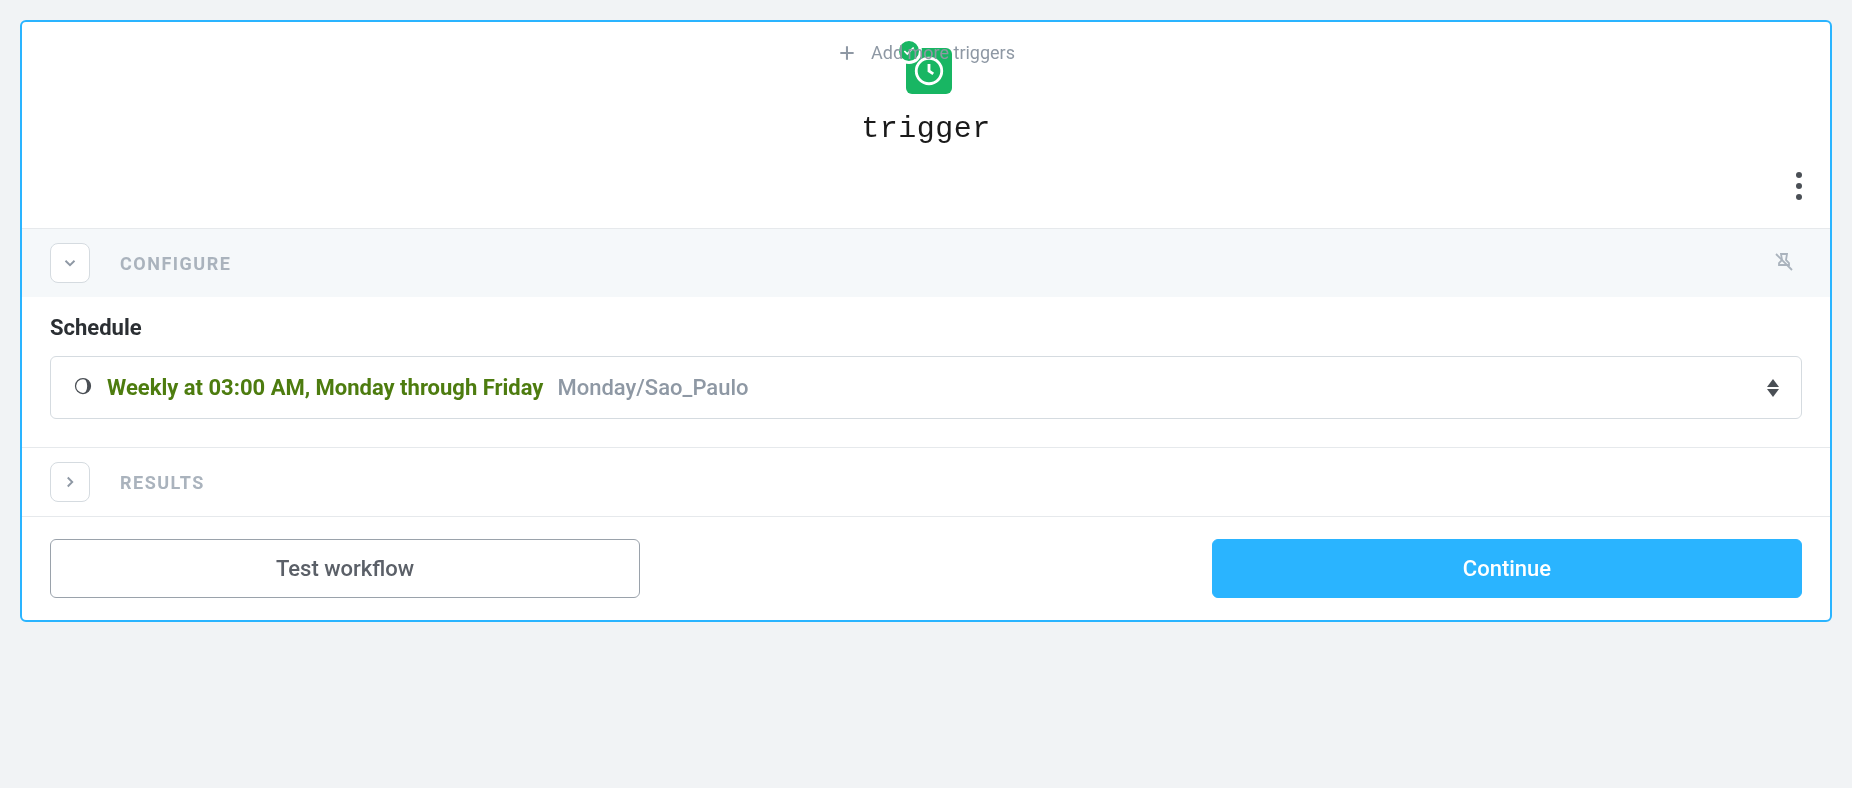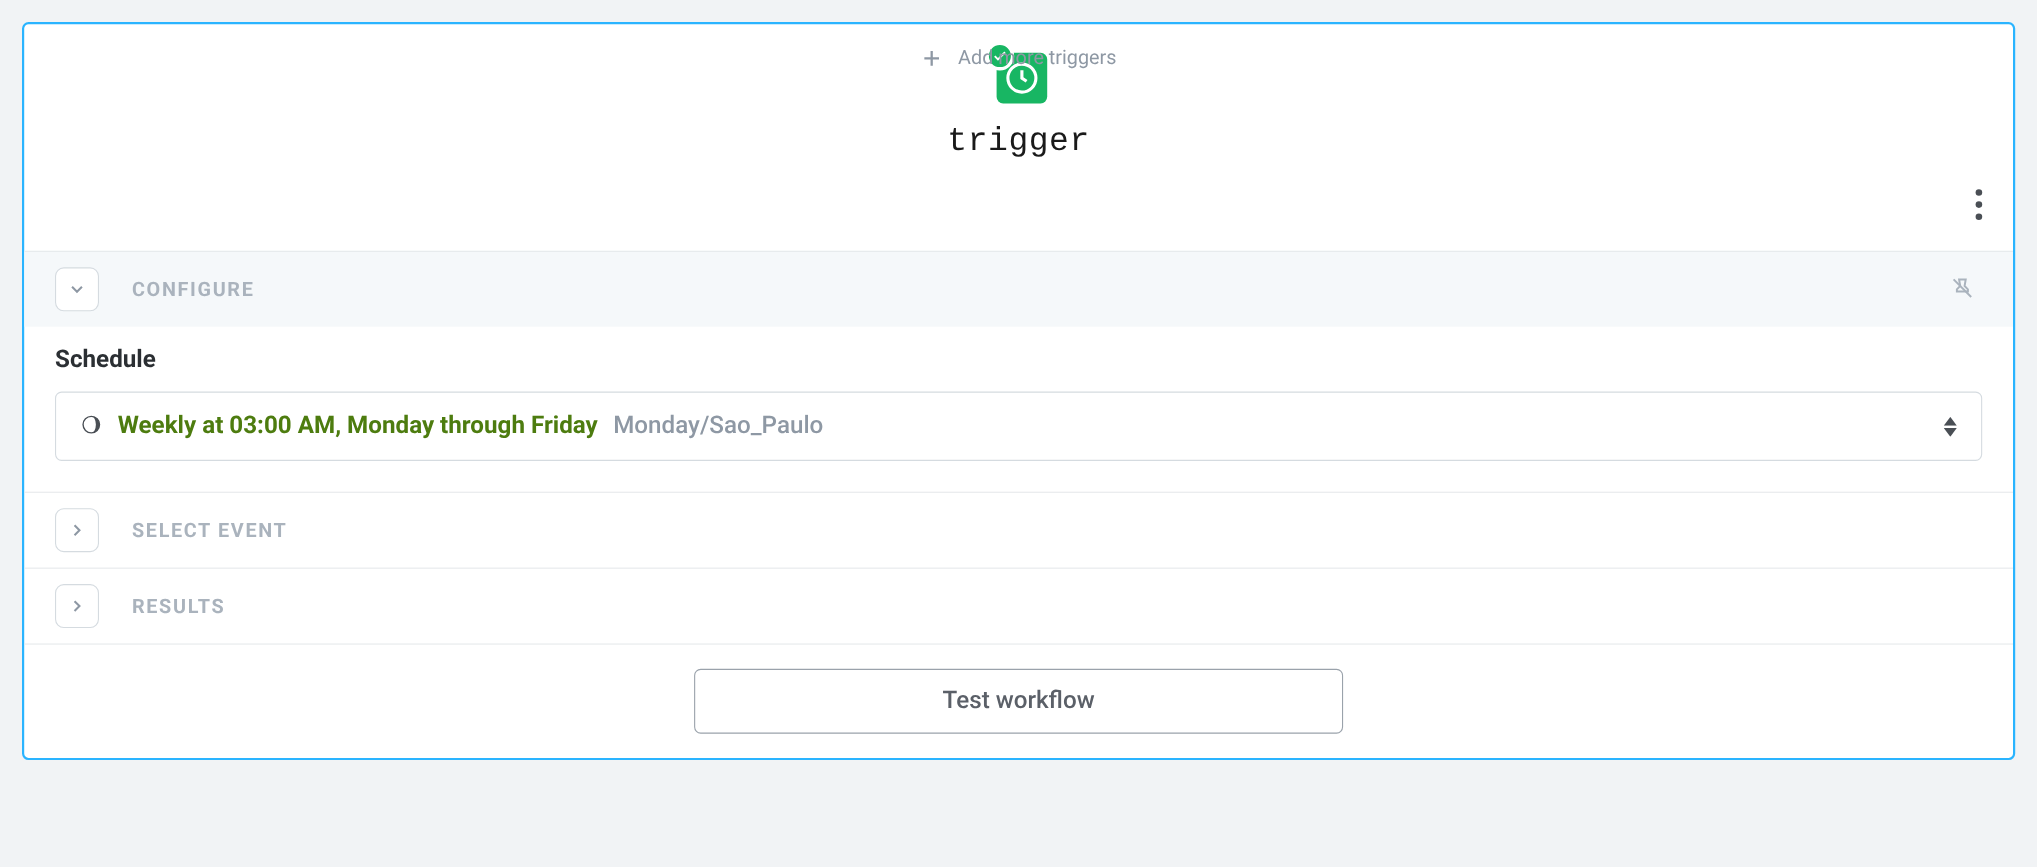--- a/index.html
+++ b/index.html
@@ -214,21 +214,21 @@
     }
     .select-arrows svg {
       width: 12px;
       height: 8px;
       fill: #4a4f55;
     }
     .footer {
       border-top: 1px solid #e6e9ec;
       padding: 22px 28px;
       display: flex;
-      justify-content: center;
+      justify-content: space-between;
     }
     .btn {
       width: 590px;
       max-width: 45%;
       padding: 16px 0;
       font-size: 22px;
       font-weight: 500;
       border-radius: 6px;
       cursor: pointer;
       font-family: inherit;
@@ -309,35 +309,28 @@
         <svg viewBox="0 0 12 8">
             <polygon points="6,0 12,8 0,8"></polygon>
           </svg>
         <svg viewBox="0 0 12 8">
             <polygon points="0,0 12,0 6,8"></polygon>
           </svg>
       </span>
     </div>
   </div>
 
-  <div class="section-row">
-    <div class="chevron-box">
-      <svg viewBox="0 0 24 24">
-          <polyline points="9 6 15 12 9 18"></polyline>
-        </svg>
-    </div>
-    <div class="section-label">Select Event</div>
-  </div>
 
   <div class="section-row">
     <div class="chevron-box">
       <svg viewBox="0 0 24 24">
           <polyline points="9 6 15 12 9 18"></polyline>
         </svg>
     </div>
     <div class="section-label">Results</div>
   </div>
 
   <div class="footer">
     <button class="btn btn-secondary">Test workflow</button>
+    <button class="btn btn-primary">Continue</button>
   </div>
 
 </div>
 
 </body></html>

